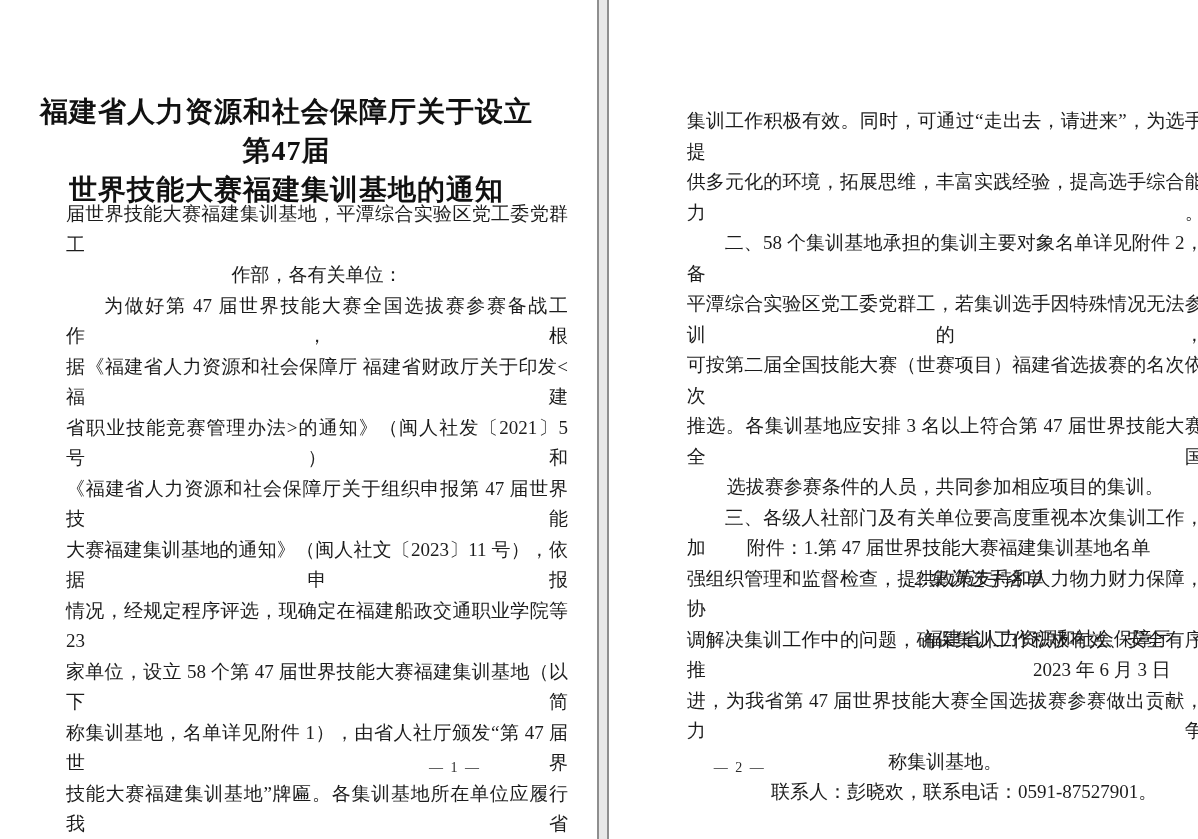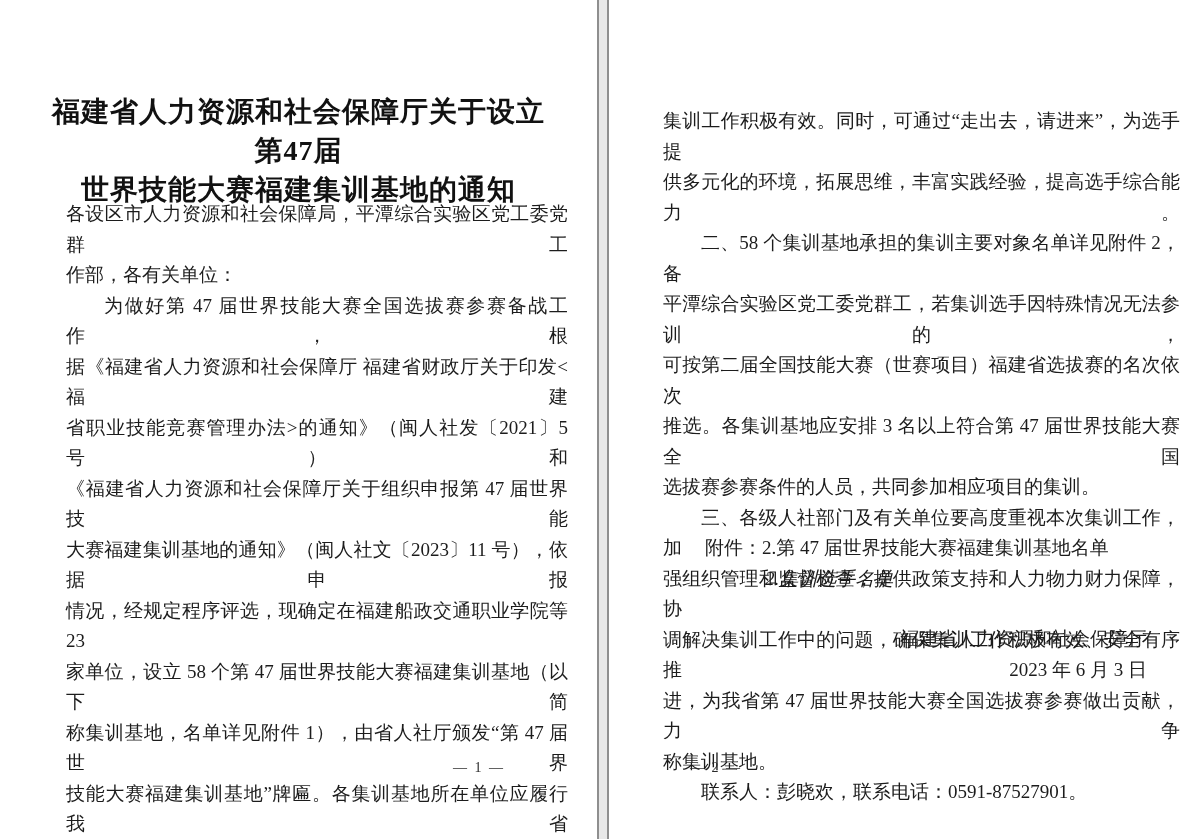--- a/index.html
+++ b/index.html
@@ -1,15 +1,15 @@
 <!DOCTYPE html>
 <html><head>
 <meta charset="utf-8">
 <style>
-  * { margin: 0; padding: 0; box-sizing: border-box; }
+  * { margin: 0; padding: 0; box-sizing: border-box; gap: 24px; }
   html, body { background: #ffffff; }
   body {
     width: 1198px; height: 839px;
     font-family: "Liberation Serif", "DejaVu Serif", serif;
     color: #1c1c1c;
     overflow: hidden;
   }
   .viewer {
     width: 1198px; height: 839px;
     display: flex;
@@ -39,21 +39,21 @@
     color: #111111;
   }
   .body-block {
     position: absolute;
     font-size: 19px;
     line-height: 30.5px;
     color: #1c1c1c;
   }
   .p1-body { top: 199px; left: 66px; width: 502px; }
   .p2-body { top: 106px; left: 54px; width: 517px; }
-  .line { white-space: nowrap; }
+  .line { white-space: nowrap; text-align: center; }
   .line.j {
     white-space: normal;
     text-align: justify;
     text-align-last: justify;
   }
   .line.ind { text-indent: 38px; }
   .attach-block {
     position: absolute;
     top: 533px; left: 96px; width: 440px;
     font-size: 19px; line-height: 30.5px;
@@ -91,21 +91,21 @@
 
 <div class="viewer">
 
   <div class="page page-1">
     <div class="doc-title">
       <div>福建省人力资源和社会保障厅关于设立第47届</div>
       <div>世界技能大赛福建集训基地的通知</div>
     </div>
 
     <div class="body-block p1-body">
-      <div class="line j">各设区市人力资源和社会保障局，平潭综合实验区党工委党群工</div>
+      <div class="line j">届世界技能大赛福建集训基地，平潭综合实验区党工委党群工</div>
       <div class="line">作部，各有关单位：</div>
       <div class="line j ind">为做好第 47 届世界技能大赛全国选拔赛参赛备战工作，根</div>
       <div class="line j">据《福建省人力资源和社会保障厅 福建省财政厅关于印发&lt;福建</div>
       <div class="line j">省职业技能竞赛管理办法&gt;的通知》（闽人社发〔2021〕5 号）和</div>
       <div class="line j">《福建省人力资源和社会保障厅关于组织申报第 47 届世界技能</div>
       <div class="line j">大赛福建集训基地的通知》（闽人社文〔2023〕11 号），依据申报</div>
       <div class="line j">情况，经规定程序评选，现确定在福建船政交通职业学院等 23</div>
       <div class="line j">家单位，设立 58 个第 47 届世界技能大赛福建集训基地（以下简</div>
       <div class="line j">称集训基地，名单详见附件 1），由省人社厅颁发“第 47 届世界</div>
       <div class="line j">技能大赛福建集训基地”牌匾。各集训基地所在单位应履行我省</div>
@@ -128,21 +128,21 @@
       <div class="line">选拔赛参赛条件的人员，共同参加相应项目的集训。</div>
       <div class="line j ind">三、各级人社部门及有关单位要高度重视本次集训工作，加</div>
       <div class="line j">强组织管理和监督检查，提供政策支持和人力物力财力保障，协</div>
       <div class="line j">调解决集训工作中的问题，确保集训工作积极有效、安全有序推</div>
       <div class="line j">进，为我省第 47 届世界技能大赛全国选拔赛参赛做出贡献，力争</div>
       <div class="line">称集训基地。</div>
       <div class="line ind">联系人：彭晓欢，联系电话：0591-87527901。</div>
     </div>
 
     <div class="attach-block">
-      <div class="line">附件：2.第 47 届世界技能大赛福建集训基地名单</div>
+      <div class="line">附件：1.第 47 届世界技能大赛福建集训基地名单</div>
       <div class="line attach-line-2">2.集训选手名单</div>
     </div>
 
     <div class="sig-wrap">
       <div class="sig-inner">
         <div>福建省人力资源和社会保障厅</div>
         <div>2023 年 6 月 3 日</div>
       </div>
     </div>
 

